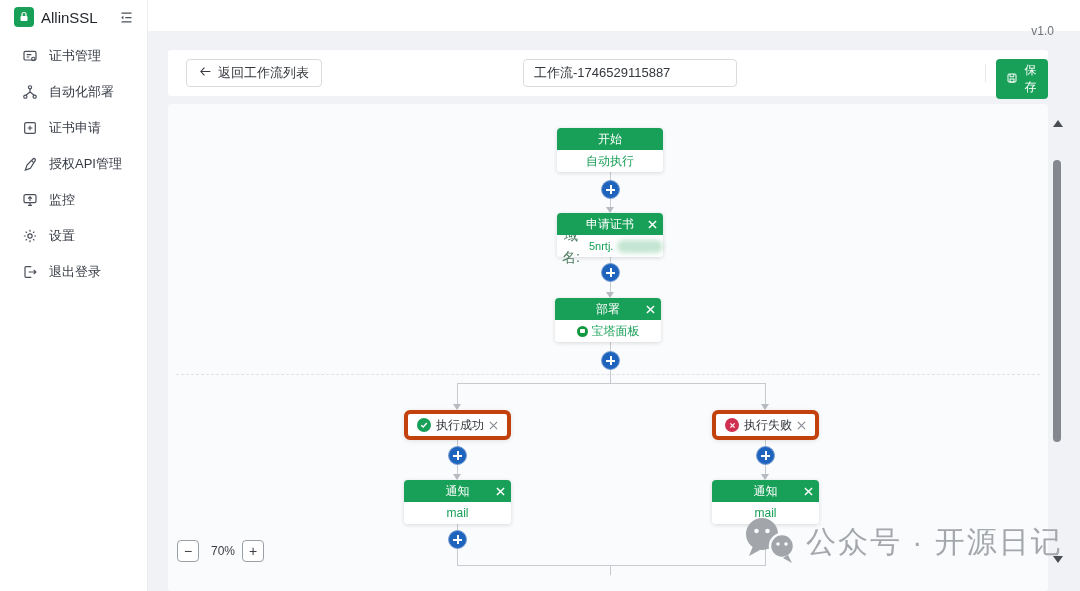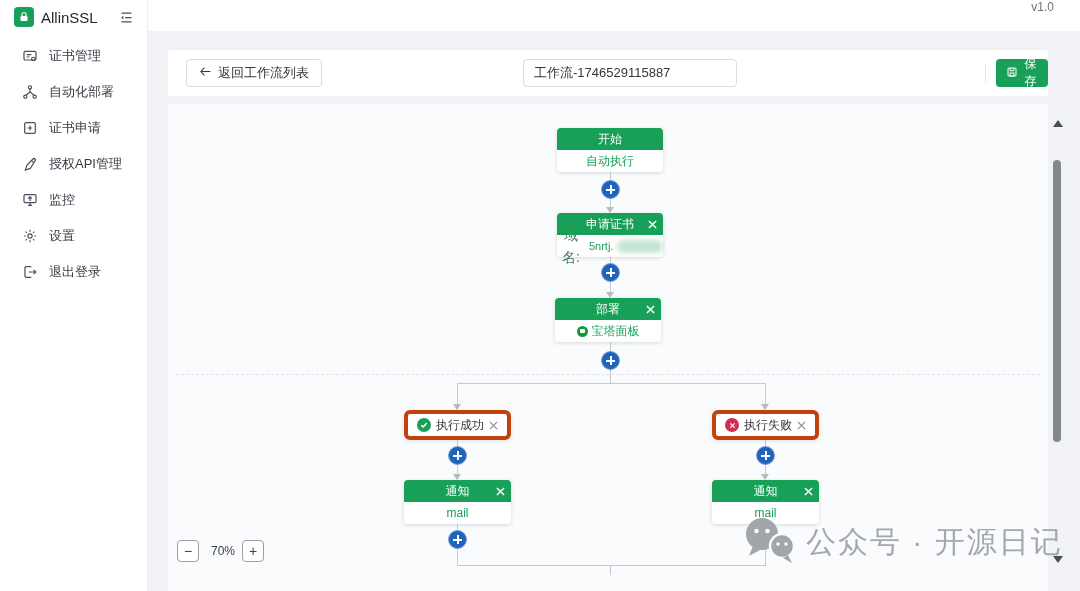--- a/index.html
+++ b/index.html
@@ -11,31 +11,31 @@
   .logo-row { display:flex; align-items:center; height:34px; padding:0 12px 0 14px; }
   .logo-badge { width:20px; height:20px; border-radius:4px; background:#18a058; display:flex; align-items:center; justify-content:center; flex:0 0 auto; }
   .logo-text { font-size:15px; font-weight:normal; color:#1f2329; margin-left:7px; flex:1; }
   .collapse-btn { width:18px; height:18px; display:flex; align-items:center; justify-content:center; cursor:pointer; color:#4a505a; background:none; border:none; }
   .menu { padding-top:4px; }
   .menu-item { display:flex; align-items:center; height:36px; padding:0 10px 0 22px; font-size:13px; color:#363b44; cursor:pointer; }
   .menu-item .mi { width:16px; height:16px; margin-right:11px; color:#4a505a; display:flex; align-items:center; justify-content:center; flex:0 0 auto; }
 
   
   .topbar { position:absolute; left:148px; top:0; width:932px; height:32px; background:#fff; border-bottom:1px solid #f1f2f4; z-index:5; }
-  .version { position:absolute; right:26px; top:0; font-size:12px; color:#6f7479; }
+  .version { position:absolute; right:26px; top:24px; font-size:12px; color:#6f7479; }
 
   
   .page-bg { position:absolute; left:148px; top:32px; width:932px; height:559px; background:#f0f2f5; }
 
   
   .header-card { position:absolute; left:168px; top:50px; width:880px; height:46px; background:#fff; border-radius:3px; z-index:6; }
   .back-btn { position:absolute; left:18px; top:9px; height:28px; padding:0 12px; background:#fff; border:1px solid #d9dcdf; border-radius:4px; font-size:13px; color:#35383d; display:flex; align-items:center; gap:6px; cursor:pointer; font-family:inherit; }
   .wf-name-input { position:absolute; left:355px; top:9px; width:214px; height:28px; border:1px solid #d9dcdf; border-radius:4px; padding:0 10px; font-size:13px; color:#33373c; font-family:inherit; outline:none; }
   .hdr-divider { position:absolute; left:817px; top:14px; width:1px; height:18px; background:#e4e6e9; }
-  .save-btn { position:absolute; left:828px; top:9px; height:28px; padding:0 10px; background:#18a058; border:none; border-radius:4px; color:#fff; font-size:12px; display:flex; align-items:center; gap:5px; cursor:pointer; font-family:inherit; }
+  .save-btn { position:absolute; left:828px; top:9px; height:40px; padding:0 10px; background:#18a058; border:none; border-radius:4px; color:#fff; font-size:12px; display:flex; align-items:center; gap:5px; cursor:pointer; font-family:inherit; }
 
   
   .canvas { position:absolute; left:168px; top:104px; width:880px; height:487px; background:#fafbfc; border-radius:3px; z-index:6; }
   .vline { position:absolute; width:1px; background:#c7cace; }
   .hline { position:absolute; height:1px; background:#c7cace; }
   .dashline { position:absolute; left:8px; top:270px; width:864px; border-top:1px dashed #dfe2e6; }
   .arrow-down { position:absolute; width:0; height:0; border-left:4px solid transparent; border-right:4px solid transparent; border-top:6px solid #b7bbc1; }
 
   .node { position:absolute; width:106px; border-radius:4px; background:#fff; box-shadow:0 1px 4px rgba(0,0,0,.14); cursor:pointer; }
   .node-head { position:relative; height:22px; line-height:22px; background:#18a058; border-radius:4px 4px 0 0; color:#fff; font-size:12px; text-align:center; }

